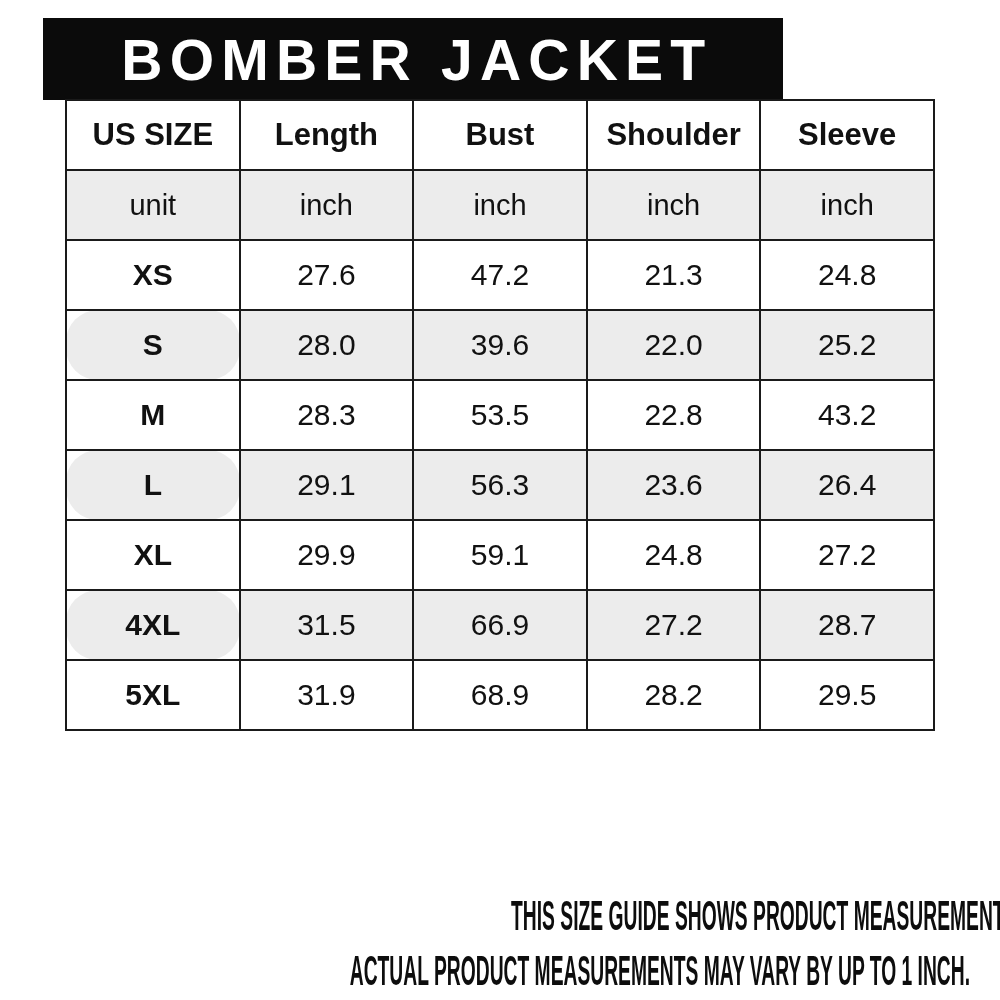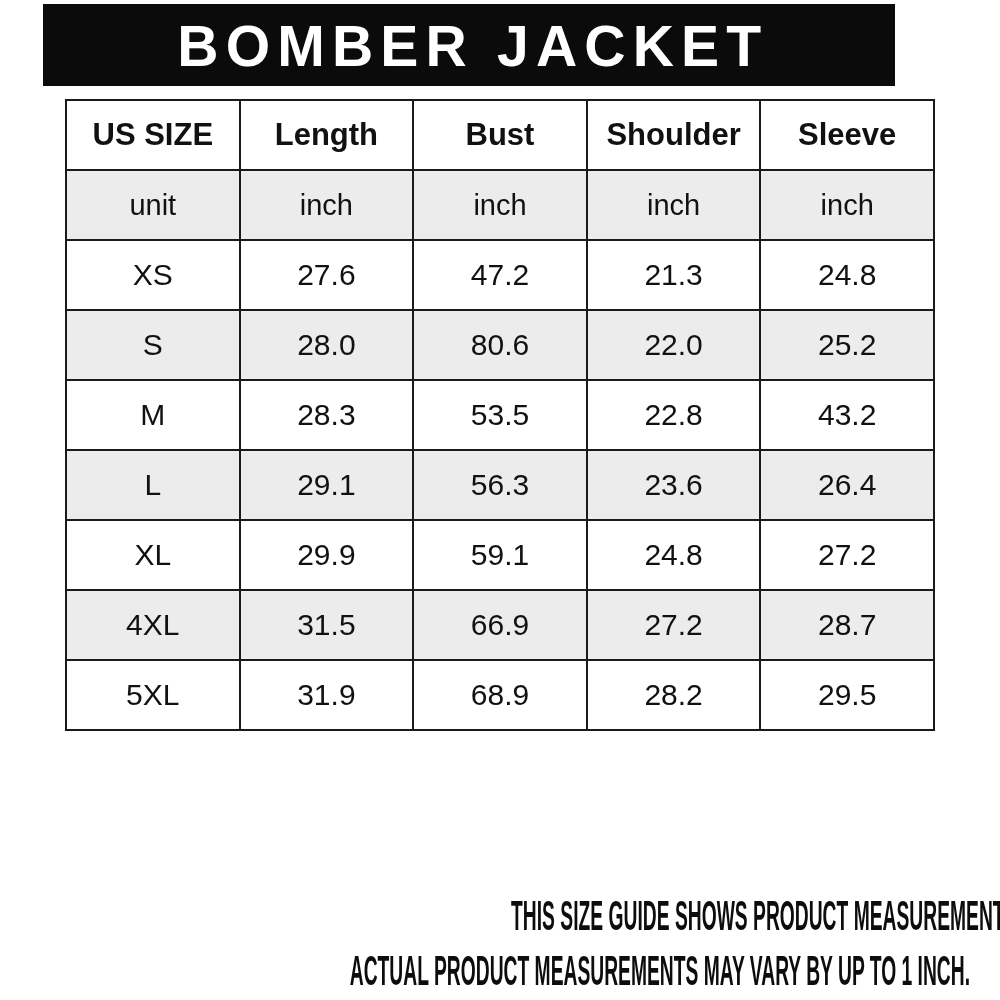--- a/index.html
+++ b/index.html
@@ -8,22 +8,22 @@
     background: #ffffff;
     font-family: "Liberation Sans", sans-serif;
     color: #111111;
     overflow: hidden;
   }
   .page { position: relative; width: 1000px; height: 1000px; }
 
   
   .title-bar {
     position: absolute;
-    left: 43px; top: 4px;
-    width: 852px; height: 82px;
+    left: 43px; top: 18px;
+    width: 740px; height: 82px;
     background: #0b0b0b;
     display: flex; align-items: center; justify-content: center;
   }
   .title-bar .title-text {
     color: #ffffff;
     font-size: 56px;
     font-weight: bold;
     letter-spacing: 7px;
     white-space: nowrap;
     transform: scale(1.02, 1.04);
@@ -47,21 +47,21 @@
     font-size: 30px;
     overflow: hidden;
   }
   table.size-table th {
     font-weight: bold;
     font-size: 31px;
   }
   tr.unit-row td {
     font-size: 29px;
   }
-  td.size-col { font-weight: normal; }
+  td.size-col { font-weight: bold; border-radius: 32px; }
   tr.shade td { background: #ececec; }
   tr.plain td { background: #ffffff; }
 
   
   .footer {
     position: absolute;
     left: 0; top: 893px;
     width: 1000px;
     text-align: center;
   }
@@ -110,21 +110,21 @@
       <tr class="plain">
         <td class="size-col">XS</td>
         <td>27.6</td>
         <td>47.2</td>
         <td>21.3</td>
         <td>24.8</td>
       </tr>
       <tr class="shade">
         <td class="size-col">S</td>
         <td>28.0</td>
-        <td>80.6</td>
+        <td>39.6</td>
         <td>22.0</td>
         <td>25.2</td>
       </tr>
       <tr class="plain">
         <td class="size-col">M</td>
         <td>28.3</td>
         <td>53.5</td>
         <td>22.8</td>
         <td>43.2</td>
       </tr>

